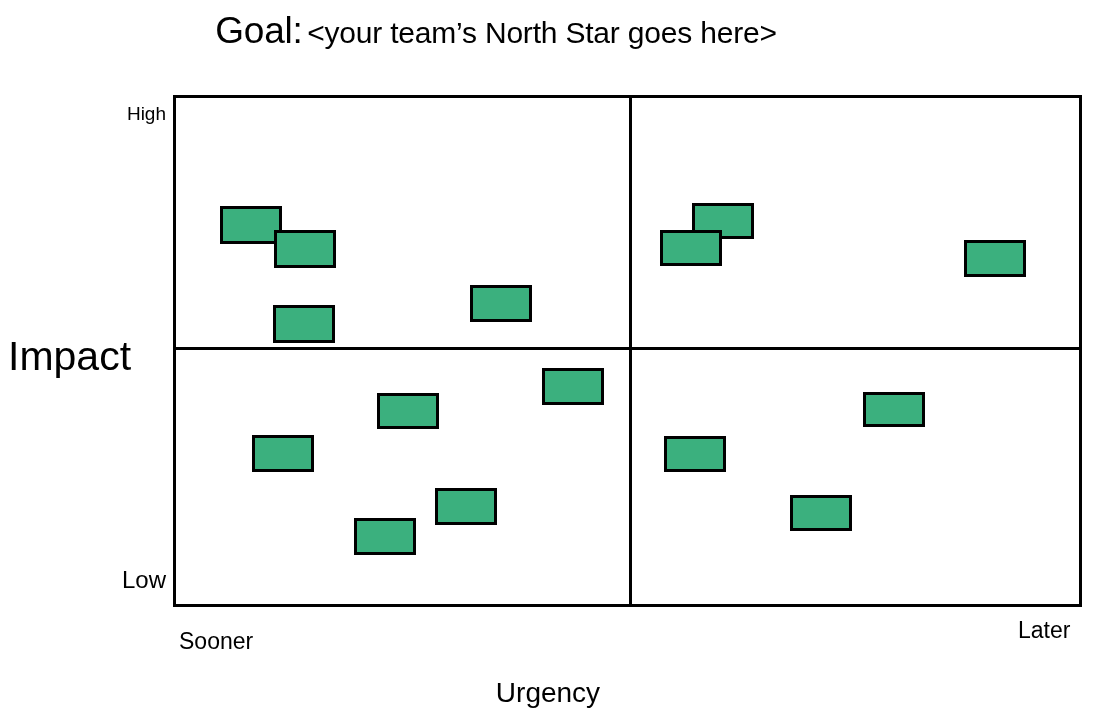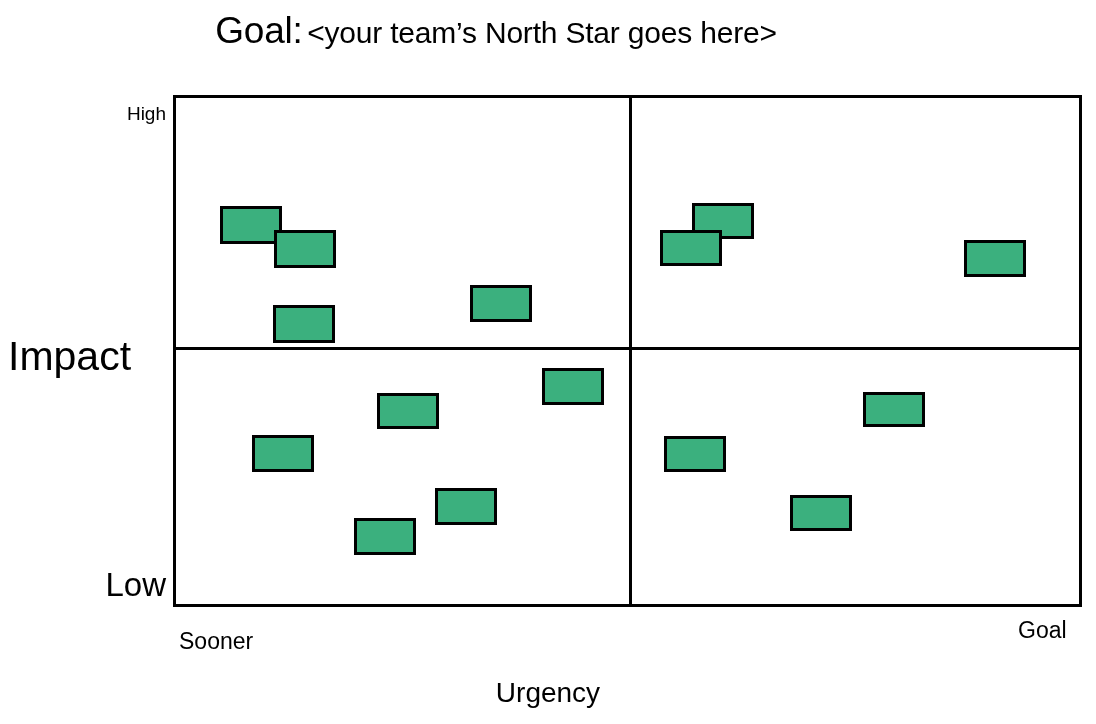--- a/index.html
+++ b/index.html
@@ -81,21 +81,21 @@
   }
   #label-high {
     right: 930px;     
     top: 103px;
     font-size: 19px;
     text-align: right;
   }
   #label-low {
     right: 930px;
     top: 566px;
-    font-size: 33px;
+    font-size: 24px;
     text-align: right;
   }
   #label-impact {
     left: 8px;
     top: 333px;
     font-size: 41px;
   }
   #label-sooner {
     left: 179px;
     top: 628px;
@@ -141,14 +141,14 @@
       <div class="item-box" style="left: 687px; top: 294px; width: 62px; height: 35px; background: rgb(59, 176, 126); border-color: rgb(0, 0, 0); z-index: 22;"></div>
       <div class="item-box" style="left: 488px; top: 338px; width: 62px; height: 36px; background: rgb(59, 176, 126); border-color: rgb(0, 0, 0); z-index: 23;"></div>
       <div class="item-box" style="left: 614px; top: 397px; width: 62px; height: 36px; background: rgb(59, 176, 126); border-color: rgb(0, 0, 0); z-index: 24;"></div>
     </div>
 </div>
 
 <div class="axis-text" id="label-high">High</div>
 <div class="axis-text" id="label-low">Low</div>
 <div class="axis-text" id="label-impact">Impact</div>
 <div class="axis-text" id="label-sooner">Sooner</div>
-<div class="axis-text" id="label-later">Goal</div>
+<div class="axis-text" id="label-later">Later</div>
 <div class="axis-text" id="label-urgency">Urgency</div>
 
 </body></html>

